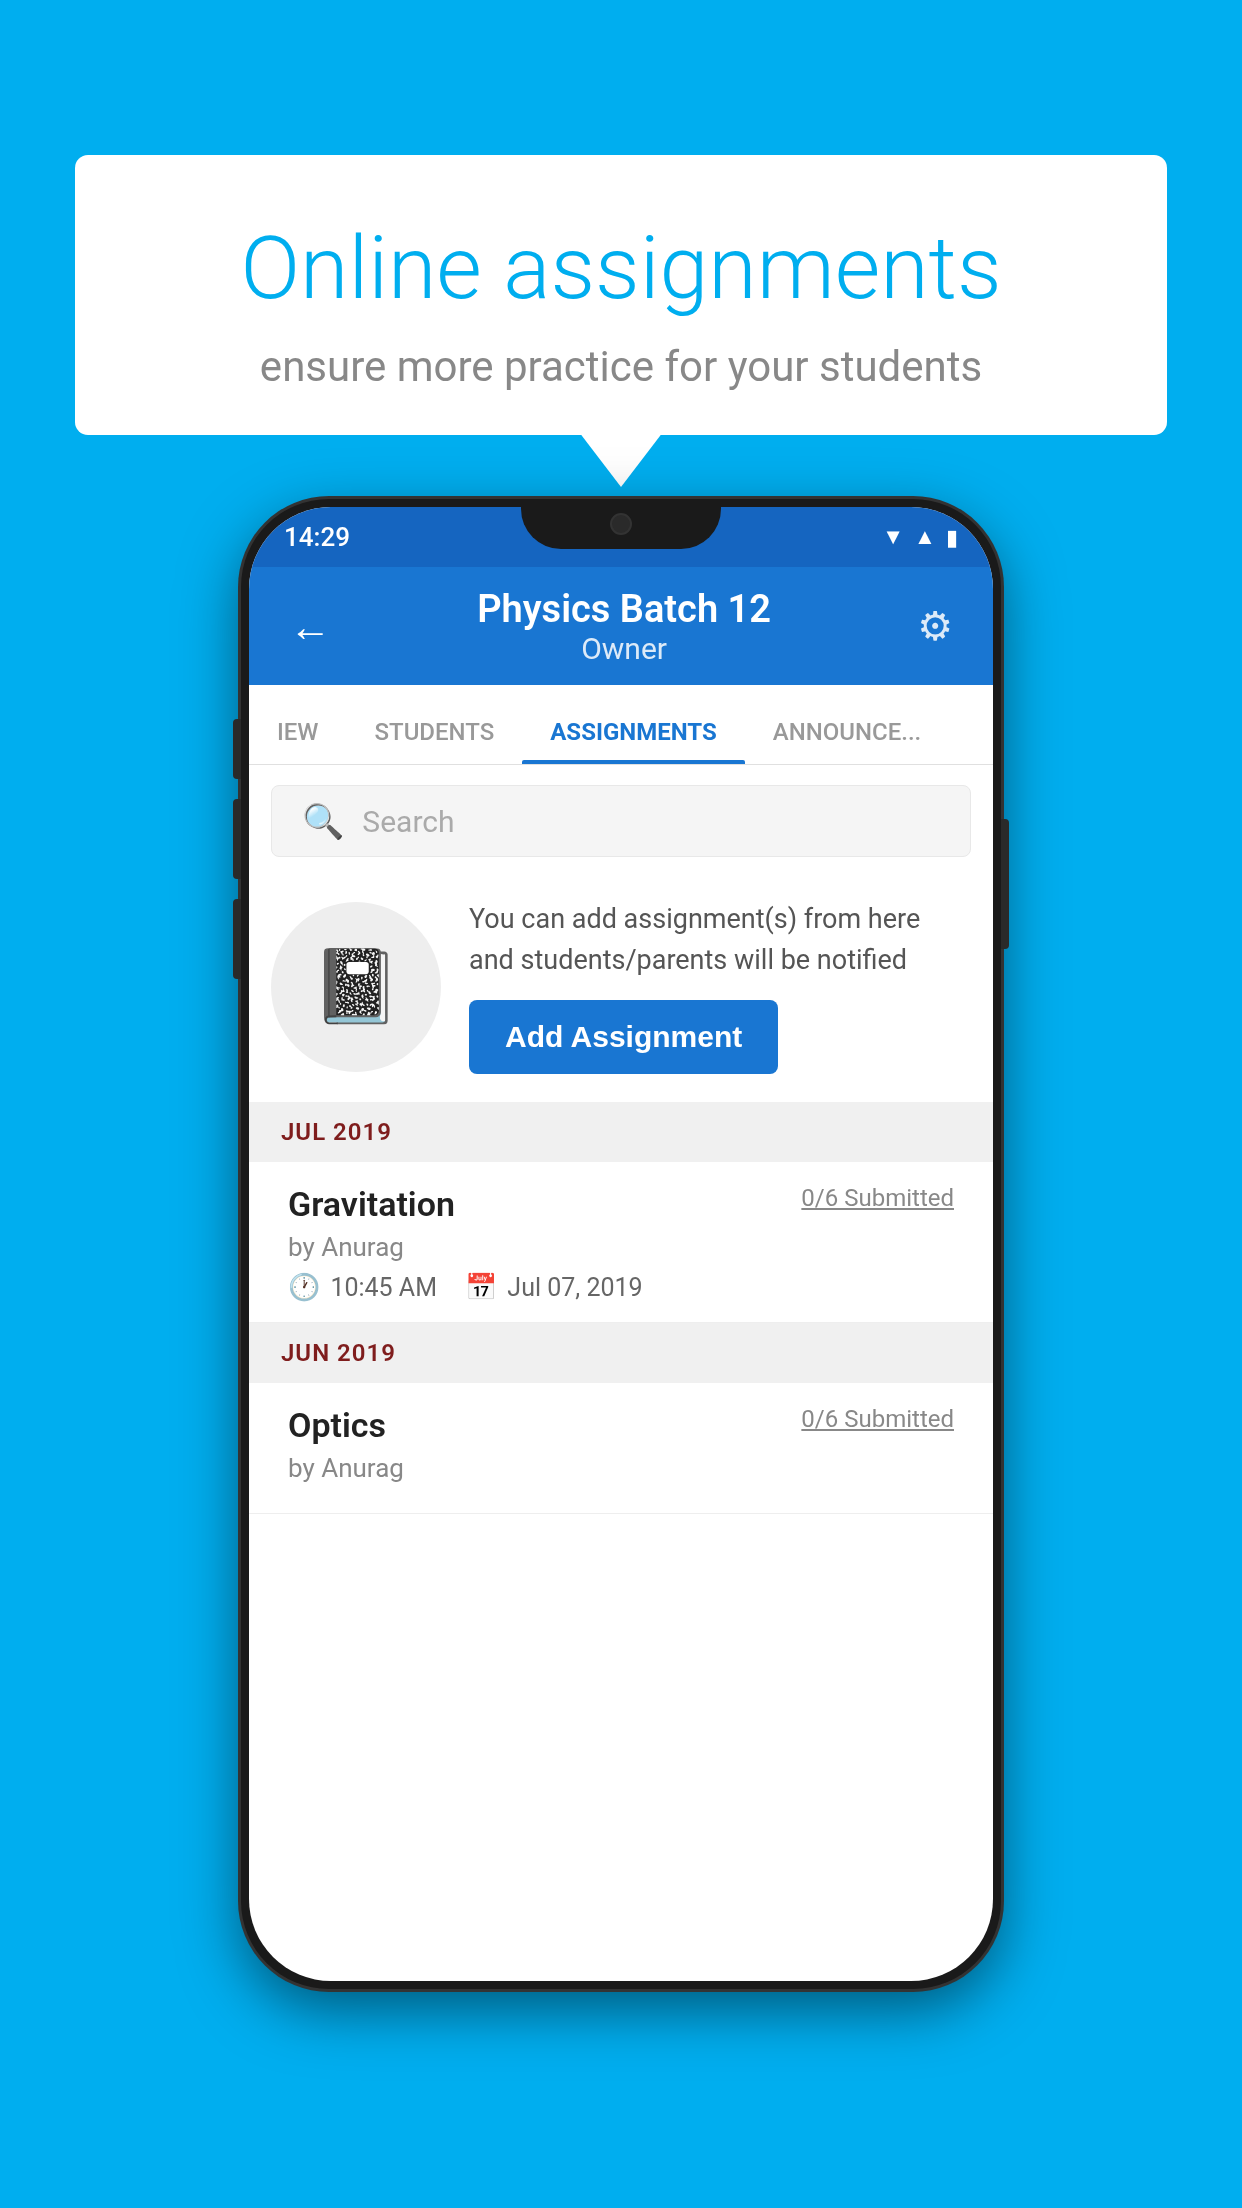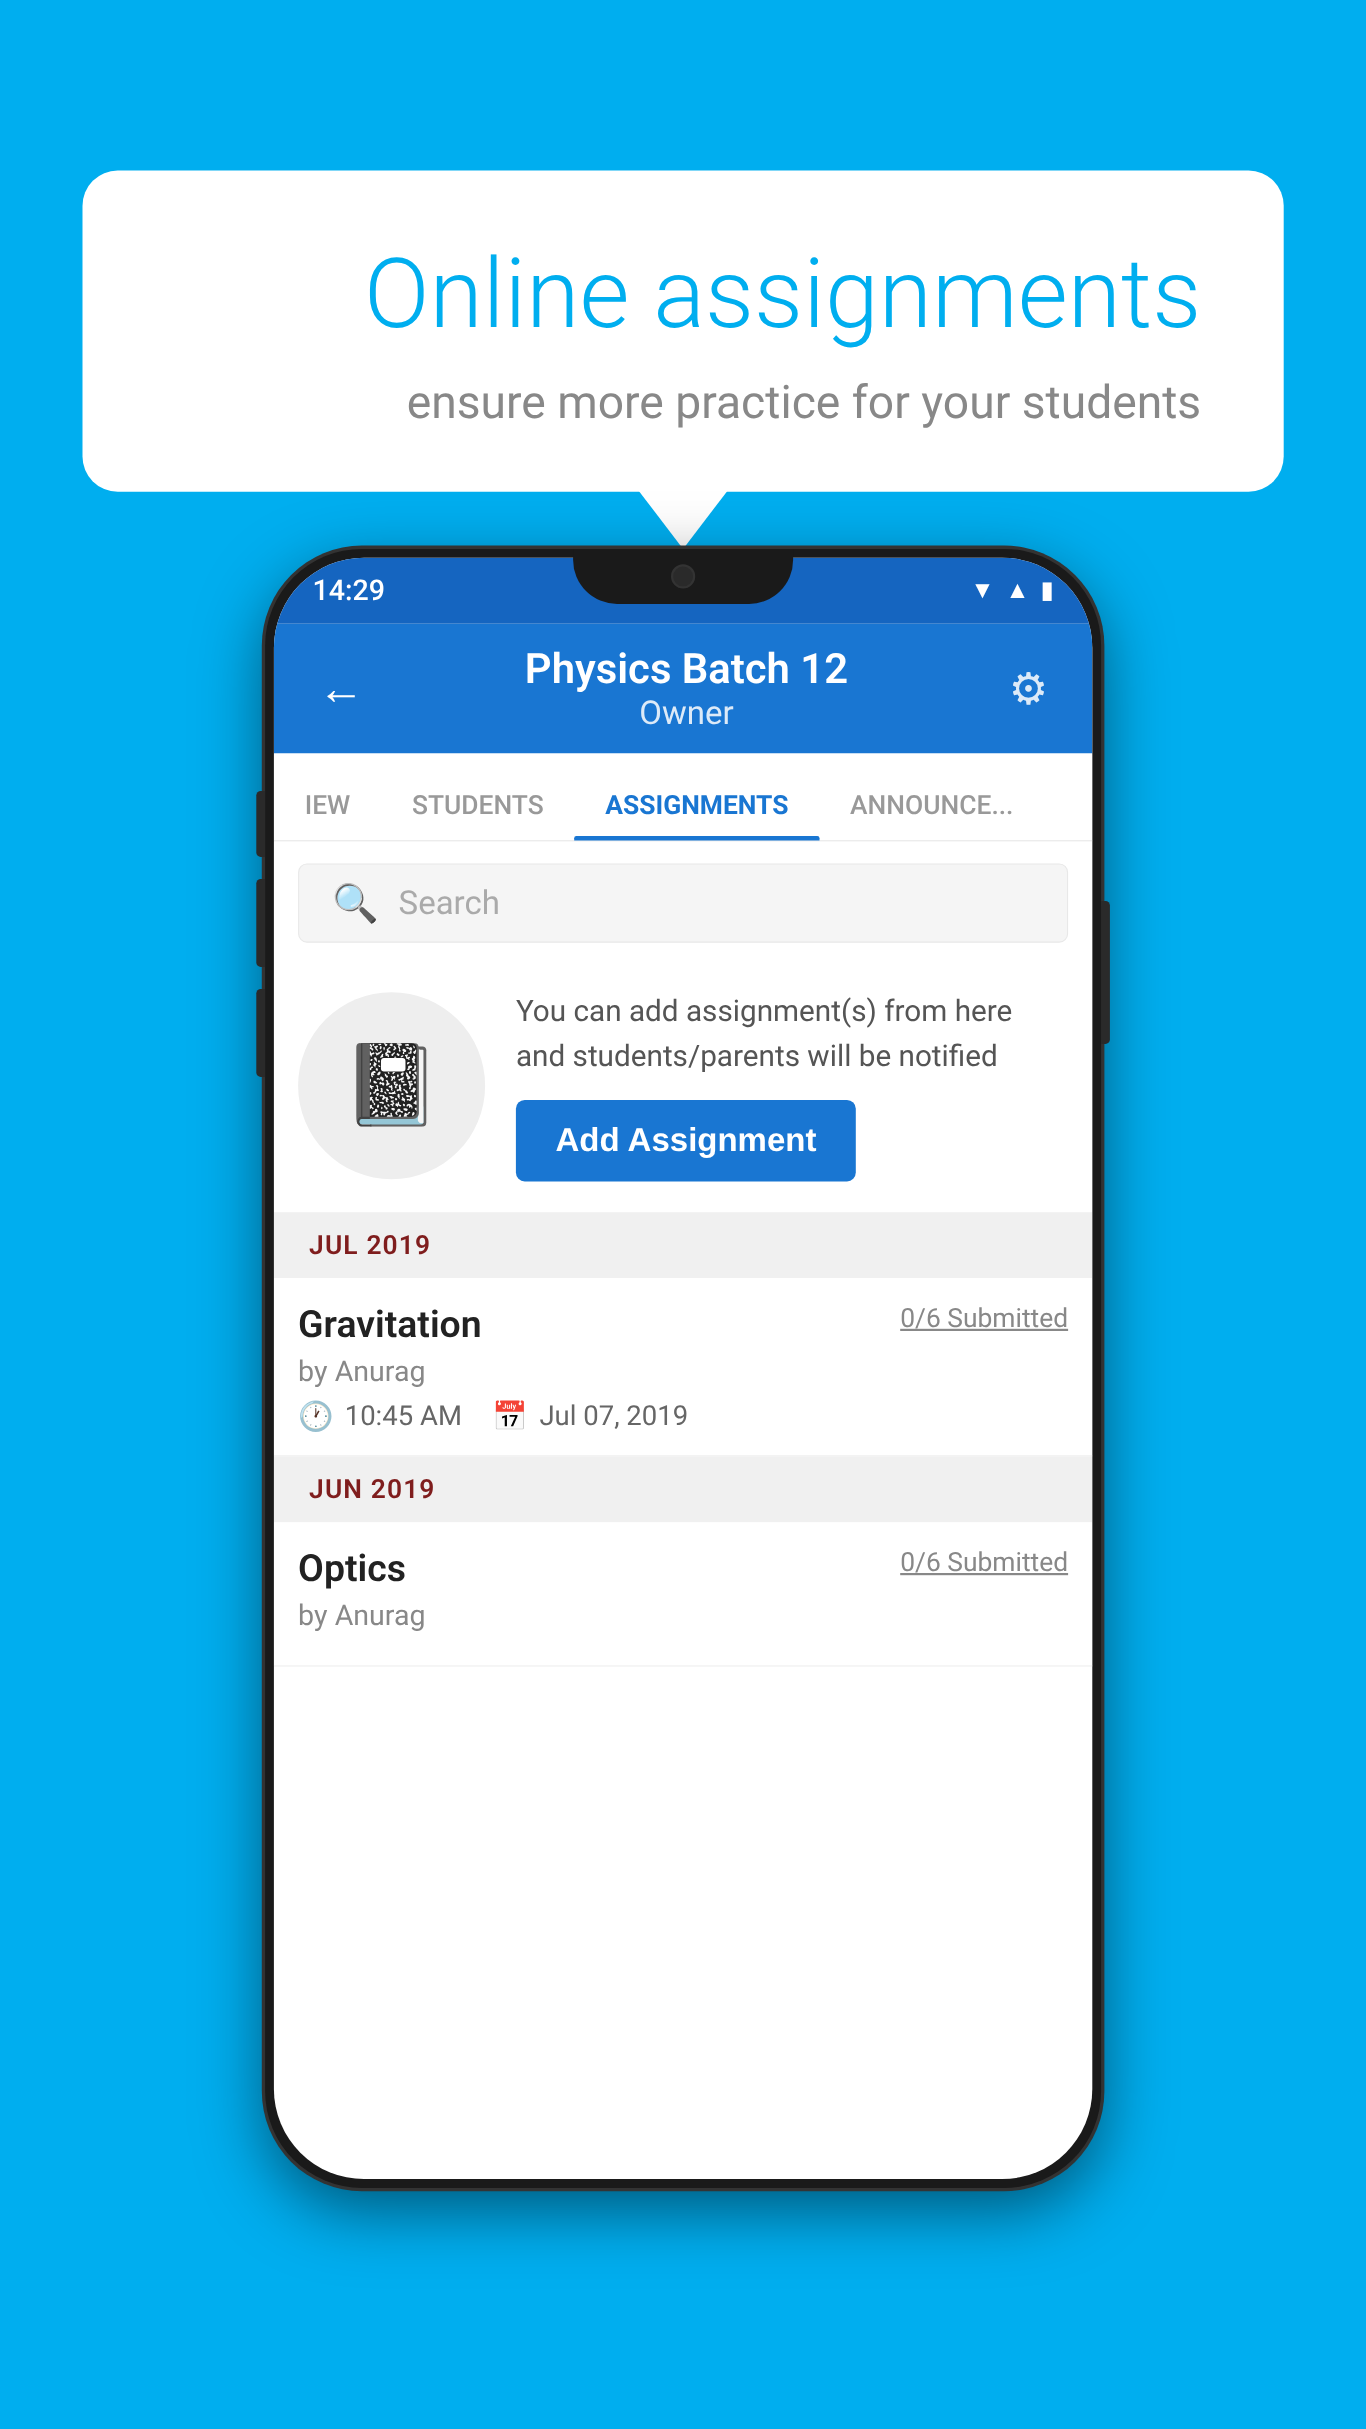--- a/index.html
+++ b/index.html
@@ -16,23 +16,23 @@
     
     .speech-bubble-container {
       position: absolute;
       top: 155px;
       left: 75px;
       right: 75px;
     }
 
     .speech-bubble {
       background: #fff;
-      border-radius: 32px;
-      padding: 65px 75px 56px;
-      text-align: right;
+      border-radius: 13px;
+      padding: 65px 75px 44px;
+      text-align: center;
       position: relative;
     }
 
     .speech-bubble::after {
       content: '';
       position: absolute;
       bottom: -52px;
       left: 50%;
       transform: translateX(-50%);
       width: 0;
@@ -298,21 +298,21 @@
       padding: 16px 32px;
       font-size: 24px;
       font-weight: 600;
       color: #7f1d1d;
       letter-spacing: 1px;
     }
 
     
     .assignment-item {
       background: #fff;
-      padding: 22px 22px 20px;
+      padding: 22px 39px 20px;
       border-bottom: 1px solid #eee;
     }
 
     .assignment-row-top {
       display: flex;
       justify-content: space-between;
       align-items: flex-start;
       margin-bottom: 8px;
     }
 

